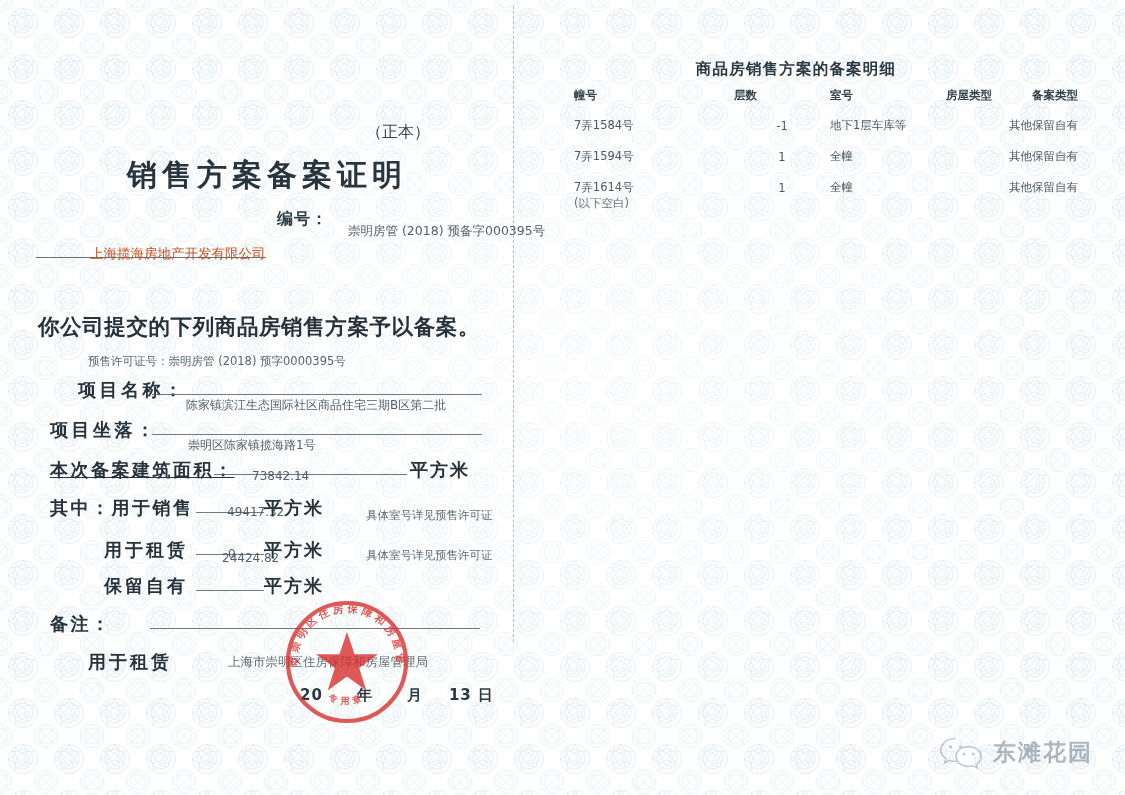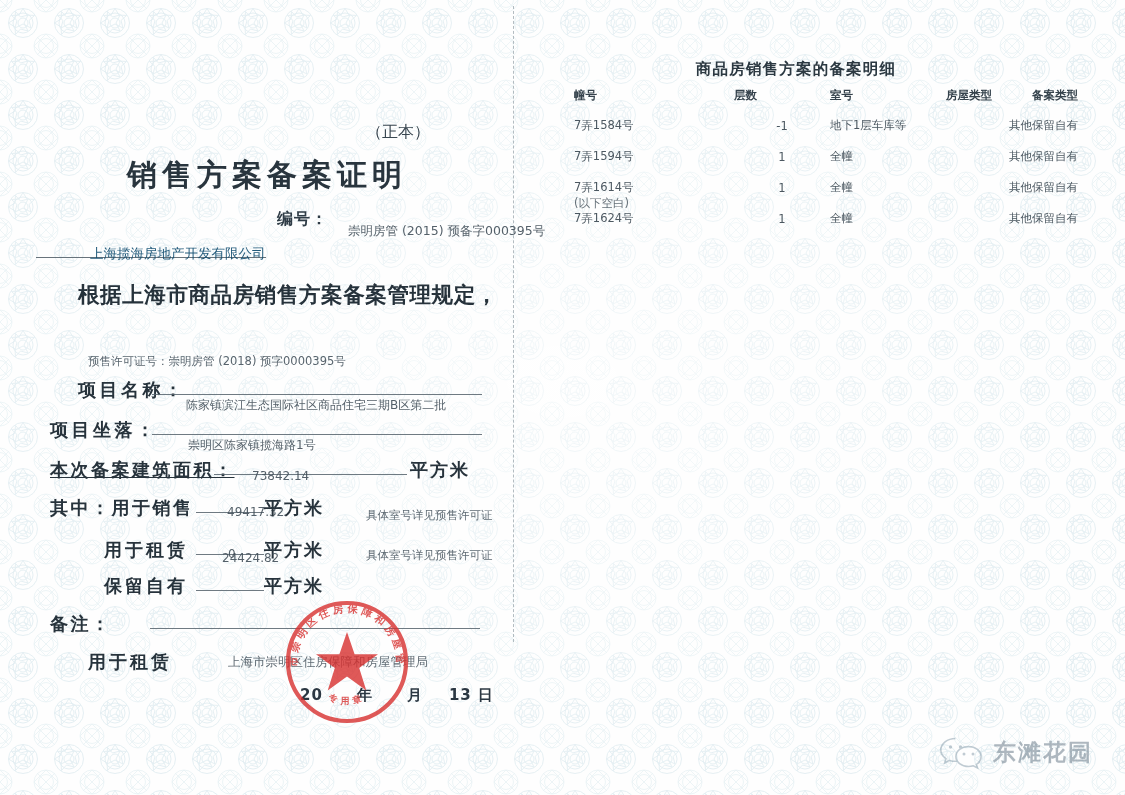--- a/index.html
+++ b/index.html
@@ -104,21 +104,21 @@
     left: 36px; top: 257px;
     width: 230px;
     height: 0;
     border-top: 1.4px solid #4e5b64;
     opacity: .85;
   }
   .company-name {
     position: absolute;
     left: 90px; top: 245px;
     font-size: 13.5px;
-    color: #0c4a6e;
+    color: #c2410c;
     white-space: nowrap;
     opacity: .9;
   }
 
   .body-p1 {
     position: absolute;
     left: 78px; top: 280px;
     font-size: 21.5px;
     font-weight: 700;
     letter-spacing: .6px;
@@ -324,26 +324,26 @@
   <div id="vignette"></div>
 
   <div id="divider"></div>
 
   <div id="cert">
 
     <div class="title-zhengben">（正本）</div>
     <div class="title-line2">销售方案备案证明</div>
 
     <div class="bianhao-label">编号：</div>
-    <div class="bianhao-value">崇明房管 (2015) 预备字000395号</div>
+    <div class="bianhao-value">崇明房管 (2018) 预备字000395号</div>
 
     <div class="company-rule"></div>
     <div class="company-name">上海揽海房地产开发有限公司</div>
 
-    <div class="body-p1">根据上海市商品房销售方案备案管理规定，</div>
+    <div class="body-p2">你公司提交的下列商品房销售方案予以备案。</div>
 
     <div class="presale-line">预售许可证号：崇明房管 (2018) 预字0000395号</div>
 
     <div class="fld-label" style="left:50px; top:378px;margin-left:28px;">项目名称：</div>
     <div class="fld-rule" style="left:152px; top:394px; width:330px;"></div>
     <div class="fld-value" style="left:186px; top:397px;">陈家镇滨江生态国际社区商品住宅三期B区第二批</div>
 
     <div class="fld-label" style="left:50px; top:418px;text-align:right;">项目坐落：</div>
     <div class="fld-rule" style="left:152px; top:434px; width:330px;"></div>
     <div class="fld-value" style="left:188px; top:437px;">崇明区陈家镇揽海路1号</div>
@@ -427,27 +427,20 @@
           <td class="col-htype">其他</td>
           <td class="col-ftype">保留自有</td>
         </tr>
         <tr>
           <td class="col-bldg">7弄1614号</td>
           <td class="col-floor">1</td>
           <td class="col-room">全幢</td>
           <td class="col-htype">其他</td>
           <td class="col-ftype">保留自有</td>
         </tr>
-        <tr>
-          <td class="col-bldg">7弄1624号</td>
-          <td class="col-floor">1</td>
-          <td class="col-room">全幢</td>
-          <td class="col-htype">其他</td>
-          <td class="col-ftype">保留自有</td>
-        </tr>
       </tbody>
     </table>
 
     <div class="blank-note">(以下空白)</div>
   </div>
 
   <div id="wm-badge">
     <svg width="46" height="36" viewBox="0 0 46 36" aria-hidden="true">
       <g fill="none" stroke="#8fa3b0" stroke-width="1.6">
         <path d="M17.5 4.5 C9.2 4.5 2.8 9.7 2.8 16 c0 3.5 2 6.6 5.2 8.7 l-1.3 4.2 4.8 -2.5 c1.9 .6 3.9 .9 6 .9 .5 0 1 0 1.5 -.05"></path>

